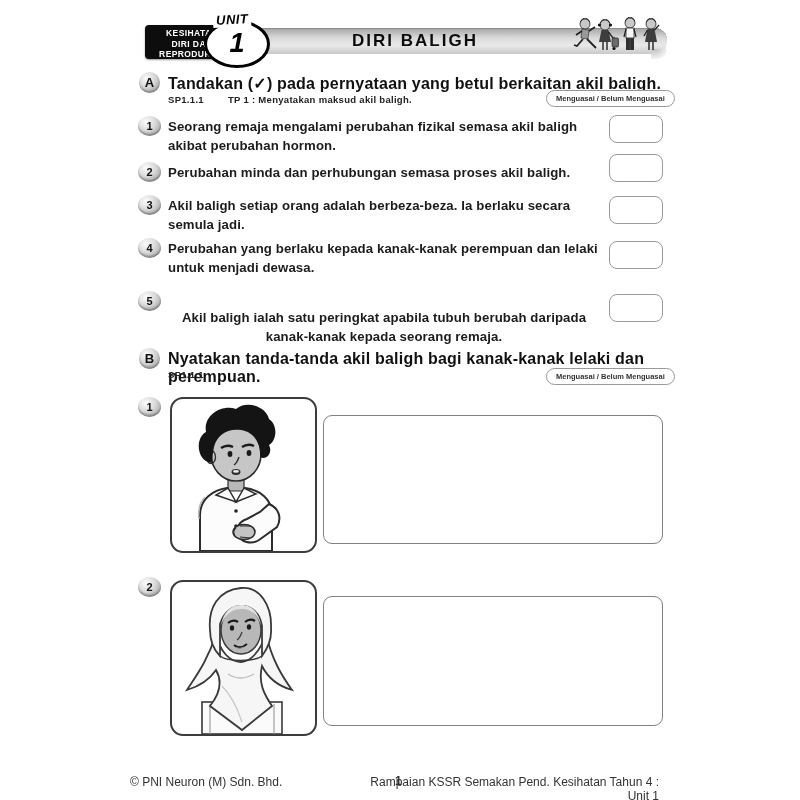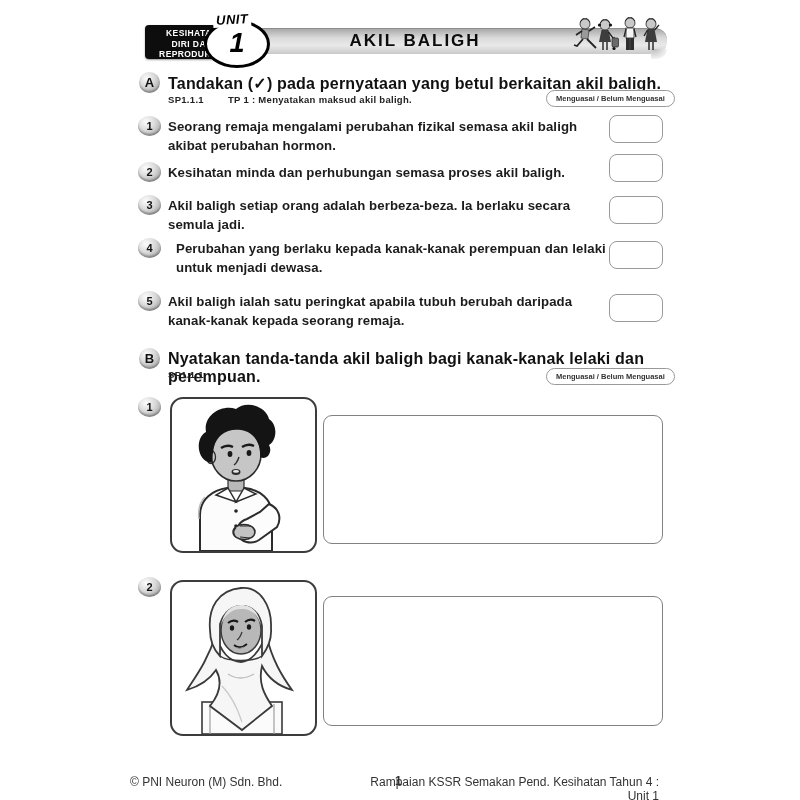--- a/index.html
+++ b/index.html
@@ -54,21 +54,21 @@
   .ans-area{width:340px;height:129px;border:1.5px solid #828282;border-radius:9px;
     background:#fff;box-sizing:border-box;}
 
   
   .foot{font-size:12px;color:#333;}
 </style>
 </head>
 <body>
 
 <div class="abs hdr-bar"></div>
-<div class="abs hdr-title">AKIL BALIGH</div>
+<div class="abs hdr-title">DIRI BALIGH</div>
 
 <div class="abs hdr-badge">
   <div>KESIHATAN</div>
   <div>DIRI DAN</div>
   <div>REPRODUKTIF</div>
 </div>
 
 <div class="abs unit-circle">
   <div class="unit-num">1</div>
 </div>
@@ -123,33 +123,33 @@
 <div class="abs sp-line" style="left:168px;top:94px;">
   <span>SP1.1.1</span><span class="tp">TP 1 : Menyatakan maksud akil baligh.</span>
 </div>
 <div class="abs pill" style="left:546px;top:90px;">Menguasai / Belum Menguasai</div>
 
 <div class="abs num-badge" style="left:138px;top:116px;">1</div>
 <div class="abs stmt" style="left:168px;top:117px;">Seorang remaja mengalami perubahan fizikal semasa akil baligh akibat perubahan hormon.</div>
 <div class="abs ans-box" style="left:609px;top:115px;"></div>
 
 <div class="abs num-badge" style="left:138px;top:162px;">2</div>
-<div class="abs stmt" style="left:168px;top:163px;">Kesihatan minda dan perhubungan semasa proses akil baligh.</div>
+<div class="abs stmt" style="left:168px;top:163px;">Perubahan minda dan perhubungan semasa proses akil baligh.</div>
 <div class="abs ans-box" style="left:609px;top:154px;"></div>
 
 <div class="abs num-badge" style="left:138px;top:195px;">3</div>
 <div class="abs stmt" style="left:168px;top:196px;">Akil baligh setiap orang adalah berbeza-beza. Ia berlaku secara semula jadi.</div>
 <div class="abs ans-box" style="left:609px;top:196px;"></div>
 
 <div class="abs num-badge" style="left:138px;top:238px;">4</div>
-<div class="abs stmt" style="left:168px;top:239px;margin-left:8px;">Perubahan yang berlaku kepada kanak-kanak perempuan dan lelaki untuk menjadi dewasa.</div>
+<div class="abs stmt" style="left:168px;top:239px;">Perubahan yang berlaku kepada kanak-kanak perempuan dan lelaki untuk menjadi dewasa.</div>
 <div class="abs ans-box" style="left:609px;top:241px;"></div>
 
 <div class="abs num-badge" style="left:138px;top:291px;">5</div>
-<div class="abs stmt" style="left:168px;top:292px;">Akil baligh ialah satu peringkat apabila tubuh berubah daripada kanak-kanak kepada seorang remaja.</div>
+<div class="abs stmt" style="left:168px;top:308px;text-align:center;">Akil baligh ialah satu peringkat apabila tubuh berubah daripada kanak-kanak kepada seorang remaja.</div>
 <div class="abs ans-box" style="left:609px;top:294px;"></div>
 
 <div class="abs sec-circle" style="left:139px;top:348px;">B</div>
 <div class="abs sec-head" style="left:168px;top:350px;width:500px;">Nyatakan tanda-tanda akil baligh bagi kanak-kanak lelaki dan perempuan.</div>
 <div class="abs sp-line" style="left:168px;top:369px;">SP1.1.1</div>
 <div class="abs pill" style="left:546px;top:368px;">Menguasai / Belum Menguasai</div>
 
 <div class="abs num-badge" style="left:138px;top:397px;">1</div>
 <div class="abs img-frame" style="left:170px;top:397px;">
   <svg width="143" height="152" viewBox="0 0 143 152">

